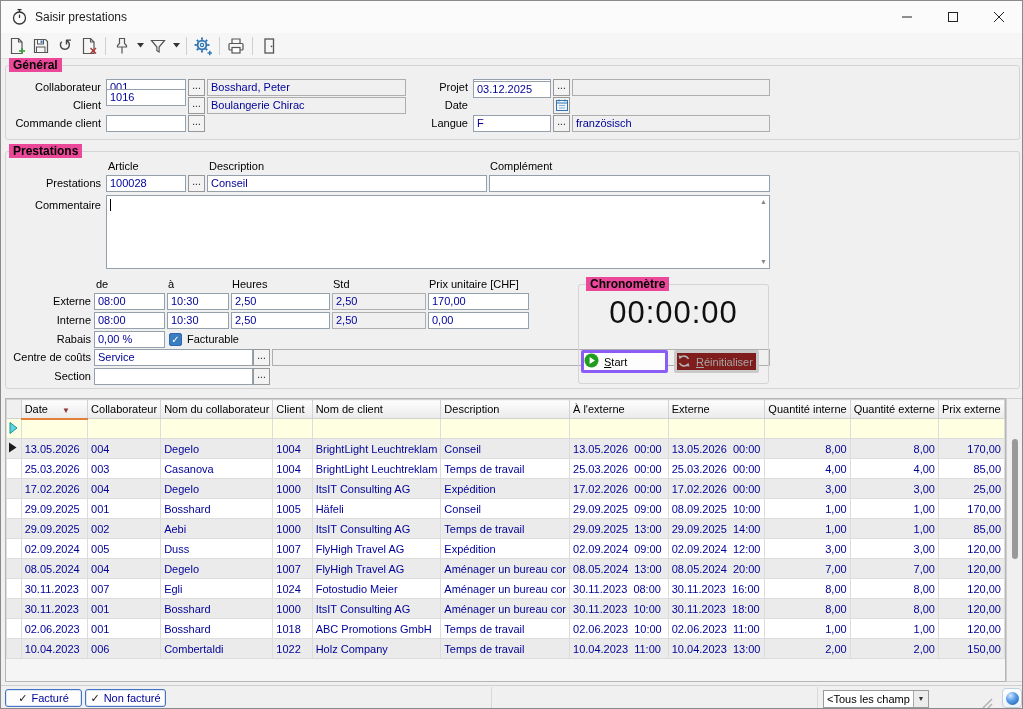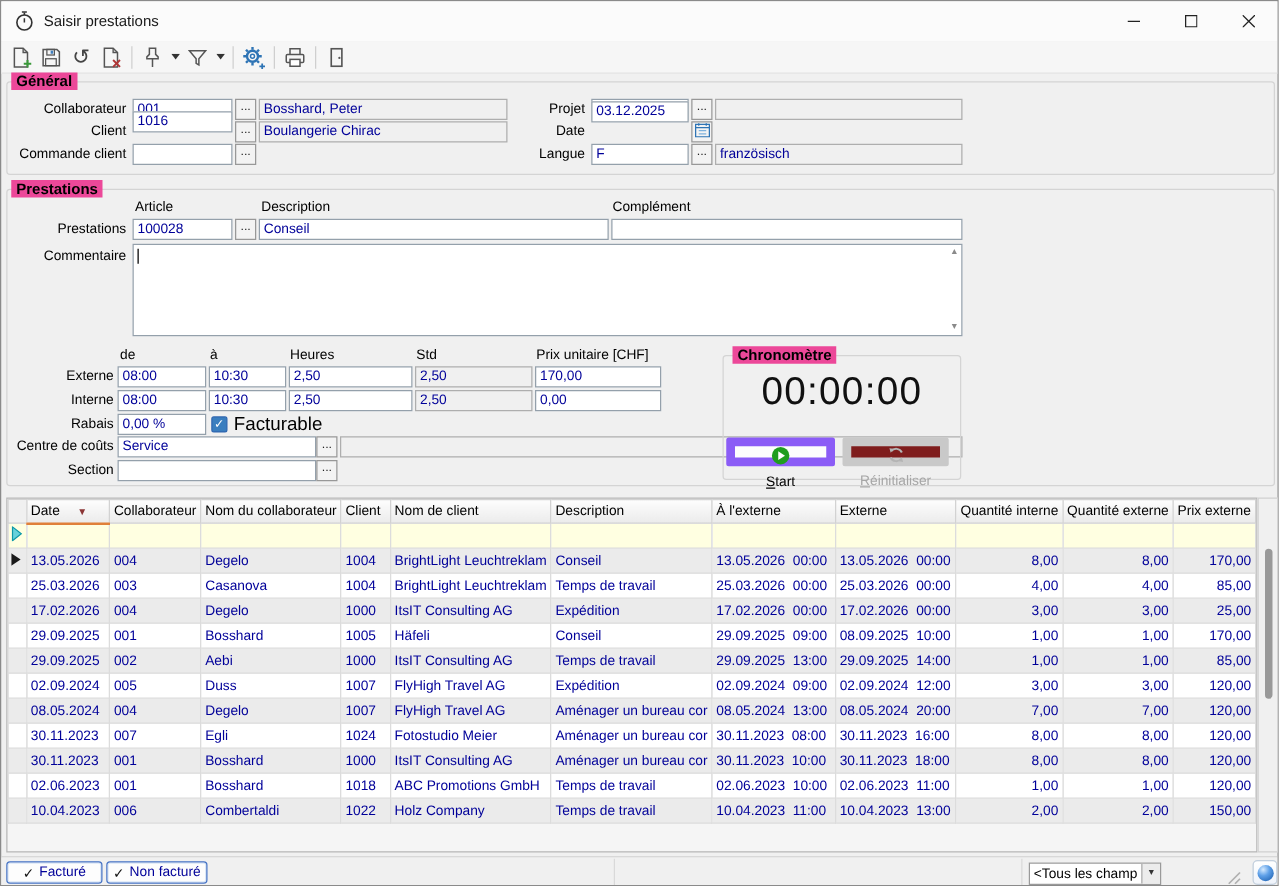--- a/index.html
+++ b/index.html
@@ -35,26 +35,26 @@
   .btn-ellipsis { position:absolute; width:17px; height:17px; background:#f3f3f3; border:1px solid #989898;
                   font-size:10px; line-height:11px; text-align:center; color:#222; }
   .btn-cal { position:absolute; width:17px; height:17px; background:#f3f3f3; border:1px solid #989898;
              display:flex; align-items:center; justify-content:center; }
   .textarea { position:absolute; background:#fff; border:1px solid #94a0ab; }
   .caret { position:absolute; left:3px; top:3px; width:1px; height:12px; background:#000; }
   .ta-arrow { position:absolute; right:2px; font-size:7px; color:#8a8a8a; line-height:8px; }
   .checkbox { position:absolute; width:13px; height:13px; border:1px solid #2f66b0; border-radius:2px;
               background:#fff; font-size:10px; line-height:12px; text-align:center; color:#fff; }
   .checkbox.on { background:#3a7ebf; border-color:#2f66b0; }
-  .cb-lbl { position:absolute; font-size:15px; color:#000; height:15px; line-height:15px; }
+  .cb-lbl { position:absolute; font-size:11px; color:#000; height:15px; line-height:15px; }
   
   .chrono-time { position:absolute; left:577px; top:294px; width:191px; text-align:center;
                  font-size:31px; color:#101010; letter-spacing:1px; }
-  .chrono-btn { position:absolute; height:23px; background:#fdfdfd; border:7px solid #8b5cf6; border-radius:2px;
-                display:flex; align-items:center; justify-content:space-between; gap:5px; font-size:11px; color:#000;flex-direction:column; }
+  .chrono-btn { position:absolute; height:23px; background:#fdfdfd; border:3px solid #8b5cf6; border-radius:2px;
+                display:flex; align-items:center; justify-content:flex-start; gap:5px; font-size:11px; color:#000; }
   .chrono-btn.disabled { color:#a6a6a6; border-color:#c9c9c9; background:#7f1d1d; }
   
   .grid-wrap { position:absolute; left:4px; top:397px; width:1001px; height:284px;
                background:#f5f5f5; border:1px solid #b5b5b5; overflow:hidden; }
   table { border-collapse:collapse; table-layout:fixed; font-size:11px; }
   th { background:linear-gradient(#fdfdfd,#ebebeb); border:1px solid #d2d2d2; font-weight:normal;
        text-align:left; padding:2px 3px; height:19px; color:#000; overflow:hidden; white-space:nowrap; }
   th.sorted { border-bottom:2px solid #e0803a; }
   .sort-arrow { font-size:8px; color:#8b3535; margin-left:14px; }
   td { border:1px solid #dcdcdc; padding:1px 3px; height:20px; color:#000099;

